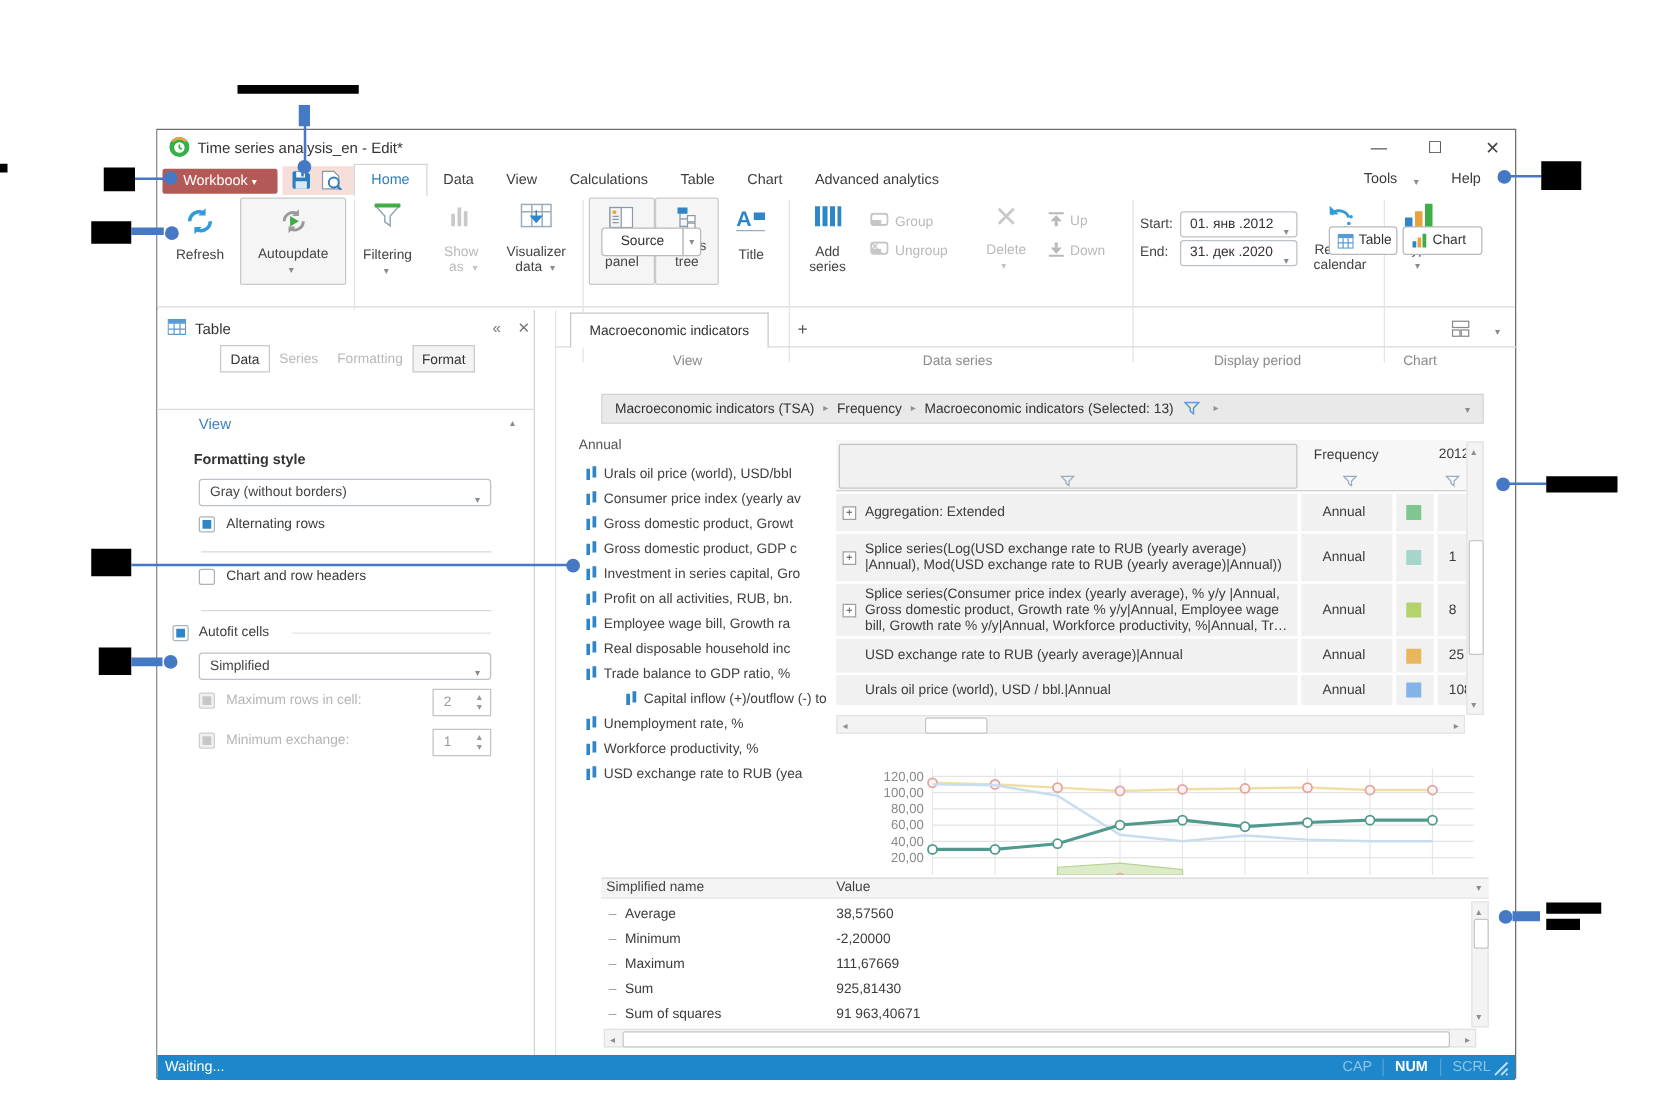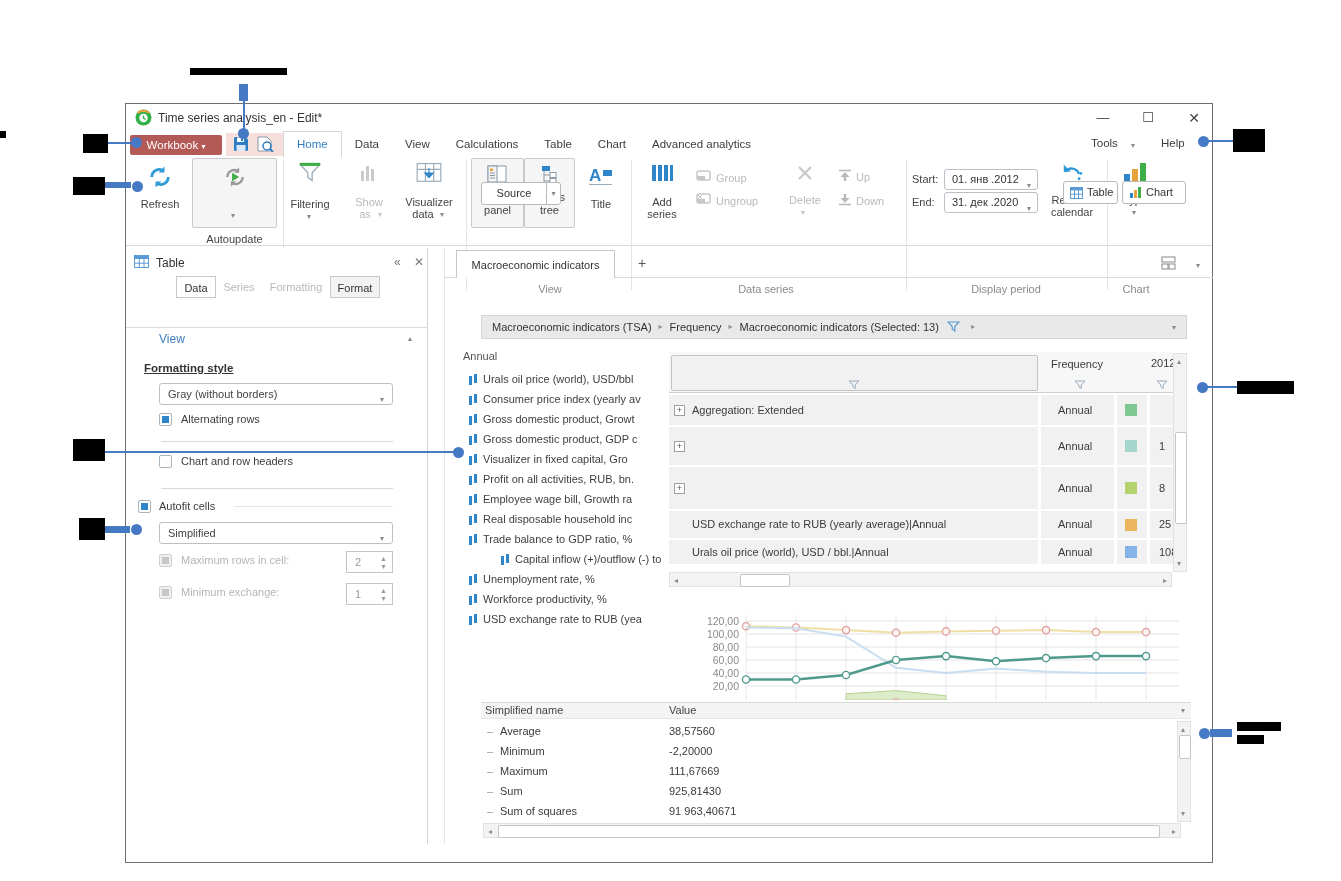--- a/index.html
+++ b/index.html
@@ -144,21 +144,21 @@
     <div class="abs boxed" style="left:66px;top:1px;width:83px;height:68px;">
       <span class="abs" style="left:29px;top:6px;">
         <svg width="26" height="24" viewBox="0 0 22 20">
             <path d="M4.5 10a6 6 0 0 1 9.5-4.8" fill="none" stroke="#9a9a9a" stroke-width="2"></path>
             <path d="M14.5 1.8v4.6h-4.6z" fill="#9a9a9a"></path>
             <path d="M17.5 10a6 6 0 0 1-9.5 4.8" fill="none" stroke="#9a9a9a" stroke-width="2"></path>
             <path d="M7.5 18.2v-4.6h4.6z" fill="#9a9a9a"></path>
             <path d="M8.5 6.5l6 3.5-6 3.5z" fill="#3fae49"></path>
           </svg>
       </span>
-      <div class="abs rbtn-label" style="left:0;top:38px;width:83px;margin-top:36px;">Autoupdate</div>
+      <div class="abs rbtn-label" style="left:0;top:38px;width:83px;">Autoupdate</div>
       <div class="abs chev" style="left:38px;top:52px;">▾</div>
     </div>
     <div class="abs rsep" style="left:157px;"></div>
 
     <span class="abs" style="left:172px;top:5px;">
       <svg width="24" height="22" viewBox="0 0 20 18">
           <path d="M2 2h16l-6.2 6.8v6.5l-3.6-2.6V8.8z" fill="#fff" stroke="#93a5b4"></path>
           <path d="M1.5 1.8h17" stroke="#3fae49" stroke-width="2.6"></path>
         </svg>
     </span>
@@ -331,21 +331,21 @@
         <div class="ptab" style="width: 40px; color: rgb(51, 51, 51); border: 1px solid rgb(201, 201, 201); background: rgb(255, 255, 255);">Data</div>
         <div class="ptab" style="width: 46px; color: rgb(185, 185, 185);">Series</div>
         <div class="ptab" style="width: 68px; color: rgb(185, 185, 185);">Formatting</div>
         <div class="ptab" style="width: 50px; color: rgb(51, 51, 51); border: 1px solid rgb(201, 201, 201); background: rgb(243, 243, 243);">Format</div>
       </div>
     <div class="abs hr" style="left:0;top:79px;width:302px;background:#dcdcdc;"></div>
 
     <span class="abs" style="left:33px;top:84px;font-size:12px;color:#3f7fbe;">View</span>
     <span class="abs chev" style="left:282px;top:86px;">▴</span>
 
-    <span class="abs sect-label" style="left:18px;top:114px;font-weight:bold;text-decoration:underline;">Formatting style</span>
+    <span class="abs sect-label" style="left:29px;top:114px;font-weight:bold;">Formatting style</span>
     <div class="abs select" style="left:33px;top:135px;width:234px;height:22px;">
       <span>Gray (without borders)</span>
       <span class="chev">▾</span>
     </div>
 
     <div class="abs cb" style="left:33px;top:165px;">
         <div class="fillb"></div>
       </div>
     <span class="abs cblabel" style="left:55px;top:165px;">Alternating rows</span>
     <div class="abs hr" style="left:35px;top:193px;width:232px;"></div>
@@ -441,21 +441,21 @@
       </div>
     <span class="abs chev" style="right:10px;top:7px;">▾</span>
   </div>
 
   <div class="abs" style="left:337px;top:246px;font-size:11px;color:#555;">Annual</div>
   <div id="series-list">
       <div class="abs slist-item" style="left: 343px; top: 265px; width: 192px;"><span class="sbars"><i style="left:0;top:2px;height:9px;"></i><i style="left:5px;top:0;height:9px;"></i></span><span>Urals oil price (world), USD/bbl</span></div>
       <div class="abs slist-item" style="left: 343px; top: 285px; width: 192px;"><span class="sbars"><i style="left:0;top:2px;height:9px;"></i><i style="left:5px;top:0;height:9px;"></i></span><span>Consumer price index (yearly av</span></div>
       <div class="abs slist-item" style="left: 343px; top: 305px; width: 192px;"><span class="sbars"><i style="left:0;top:2px;height:9px;"></i><i style="left:5px;top:0;height:9px;"></i></span><span>Gross domestic product, Growt</span></div>
       <div class="abs slist-item" style="left: 343px; top: 325px; width: 192px;"><span class="sbars"><i style="left:0;top:2px;height:9px;"></i><i style="left:5px;top:0;height:9px;"></i></span><span>Gross domestic product, GDP c</span></div>
-      <div class="abs slist-item" style="left: 343px; top: 345px; width: 192px;"><span class="sbars"><i style="left:0;top:2px;height:9px;"></i><i style="left:5px;top:0;height:9px;"></i></span><span>Visualizer in fixed capital, Gro</span></div>
+      <div class="abs slist-item" style="left: 343px; top: 345px; width: 192px;"><span class="sbars"><i style="left:0;top:2px;height:9px;"></i><i style="left:5px;top:0;height:9px;"></i></span><span>Investment in series capital, Gro</span></div>
       <div class="abs slist-item" style="left: 343px; top: 365px; width: 192px;"><span class="sbars"><i style="left:0;top:2px;height:9px;"></i><i style="left:5px;top:0;height:9px;"></i></span><span>Profit on all activities, RUB, bn.</span></div>
       <div class="abs slist-item" style="left: 343px; top: 385px; width: 192px;"><span class="sbars"><i style="left:0;top:2px;height:9px;"></i><i style="left:5px;top:0;height:9px;"></i></span><span>Employee wage bill, Growth ra</span></div>
       <div class="abs slist-item" style="left: 343px; top: 405px; width: 192px;"><span class="sbars"><i style="left:0;top:2px;height:9px;"></i><i style="left:5px;top:0;height:9px;"></i></span><span>Real disposable household inc</span></div>
       <div class="abs slist-item" style="left: 343px; top: 425px; width: 192px;"><span class="sbars"><i style="left:0;top:2px;height:9px;"></i><i style="left:5px;top:0;height:9px;"></i></span><span>Trade balance to GDP ratio, %</span></div>
       <div class="abs slist-item" style="left: 343px; top: 445px; width: 192px; padding-left: 32px;"><span class="sbars"><i style="left:0;top:2px;height:9px;"></i><i style="left:5px;top:0;height:9px;"></i></span><span>Capital inflow (+)/outflow (-) to</span></div>
       <div class="abs slist-item" style="left: 343px; top: 465px; width: 192px;"><span class="sbars"><i style="left:0;top:2px;height:9px;"></i><i style="left:5px;top:0;height:9px;"></i></span><span>Unemployment rate, %</span></div>
       <div class="abs slist-item" style="left: 343px; top: 485px; width: 192px;"><span class="sbars"><i style="left:0;top:2px;height:9px;"></i><i style="left:5px;top:0;height:9px;"></i></span><span>Workforce productivity, %</span></div>
       <div class="abs slist-item" style="left: 343px; top: 505px; width: 192px;"><span class="sbars"><i style="left:0;top:2px;height:9px;"></i><i style="left:5px;top:0;height:9px;"></i></span><span>USD exchange rate to RUB (yea</span></div>
     </div>
 
@@ -488,29 +488,31 @@
         <div class="abs gname" style="left: 23px; top: 8.5px; width: 343px; max-height: 15px; overflow: hidden;">Aggregation: Extended</div>
         <div class="abs gfreq" style="left: 389px; top: 8.5px;">Annual</div>
         <div style="position: absolute; left: 456px; top: 9px; width: 12px; height: 12px; background: rgb(127, 199, 145);"></div>
         <div class="abs gval" style="left: 490px; top: 8.5px; width: 14px; overflow: hidden; white-space: nowrap;"></div>
       </div>
       <div class="abs gridrow" style="left: 543px; top: 323px; width: 504px; height: 38px;">
         <div class="abs colsep" style="left: 369px; top: 0px; height: 38px;"></div>
         <div class="abs colsep" style="left: 445px; top: 0px; height: 38px;"></div>
         <div class="abs colsep" style="left: 478px; top: 0px; height: 38px;"></div>
         <div class="abs expbox" style="left: 5px; top: 13.5px;">+</div>
+        <div class="abs gname" style="left: 23px; top: 6px; width: 343px; max-height: 28px; overflow: hidden;">Splice series(Log(USD exchange rate to RUB (yearly average) |Annual), Mod(USD exchange rate to RUB (yearly average)|Annual))</div>
         <div class="abs gfreq" style="left: 389px; top: 12.5px;">Annual</div>
         <div style="position: absolute; left: 456px; top: 13px; width: 12px; height: 12px; background: rgb(165, 214, 204);"></div>
         <div class="abs gval" style="left: 490px; top: 12.5px; width: 14px; overflow: hidden; white-space: nowrap;">1</div>
       </div>
       <div class="abs gridrow" style="left: 543px; top: 363px; width: 504px; height: 42px;">
         <div class="abs colsep" style="left: 369px; top: 0px; height: 42px;"></div>
         <div class="abs colsep" style="left: 445px; top: 0px; height: 42px;"></div>
         <div class="abs colsep" style="left: 478px; top: 0px; height: 42px;"></div>
         <div class="abs expbox" style="left: 5px; top: 15.5px;">+</div>
+        <div class="abs gname" style="left: 23px; top: 2px; width: 343px; max-height: 41px; overflow: hidden;">Splice series(Consumer price index (yearly average), % y/y |Annual, Gross domestic product, Growth rate % y/y|Annual, Employee wage bill, Growth rate % y/y|Annual, Workforce productivity, %|Annual, Tr…</div>
         <div class="abs gfreq" style="left: 389px; top: 14.5px;">Annual</div>
         <div style="position: absolute; left: 456px; top: 15px; width: 12px; height: 12px; background: rgb(181, 211, 109);"></div>
         <div class="abs gval" style="left: 490px; top: 14.5px; width: 14px; overflow: hidden; white-space: nowrap;">8</div>
       </div>
       <div class="abs gridrow" style="left: 543px; top: 407px; width: 504px; height: 27px;">
         <div class="abs colsep" style="left: 369px; top: 0px; height: 27px;"></div>
         <div class="abs colsep" style="left: 445px; top: 0px; height: 27px;"></div>
         <div class="abs colsep" style="left: 478px; top: 0px; height: 27px;"></div>
         <div class="abs gname" style="left: 23px; top: 7px; width: 343px; max-height: 15px; overflow: hidden;">USD exchange rate to RUB (yearly average)|Annual</div>
         <div class="abs gfreq" style="left: 389px; top: 7px;">Annual</div>
@@ -625,20 +627,33 @@
     <span class="abs scrl-arr" style="left:3px;top:2px;">▴</span>
     <div class="abs scrl-thumb" style="left:1px;top:13px;width:10px;height:22px;"></div>
     <span class="abs scrl-arr" style="left:3px;bottom:2px;">▾</span>
   </div>
   <div class="abs scrl-track" style="left:357px;top:719px;width:698px;height:15px;">
     <span class="abs scrl-arr" style="left:4px;top:2px;">◂</span>
     <div class="abs scrl-thumb" style="left:14px;top:1px;width:660px;height:11px;"></div>
     <span class="abs scrl-arr" style="right:4px;top:2px;">▸</span>
   </div>
 
+  <div class="abs statusbar">
+    <span class="abs status-txt" style="left:6px;">Waiting...</span>
+    <span class="abs status-txt status-dim" style="left:948px;">CAP</span>
+    <div class="abs ssep" style="left:980px;"></div>
+    <span class="abs status-txt" style="left:990px;font-weight:bold;">NUM</span>
+    <div class="abs ssep" style="left:1026px;"></div>
+    <span class="abs status-txt status-dim" style="left:1036px;">SCRL</span>
+    <span class="abs" style="left:1068px;top:4px;">
+      <svg width="14" height="14">
+          <path d="M12 2L2 12M12 7L7 12M12 11l-1 1" stroke="#bfe0f2" stroke-width="1.5"></path>
+        </svg>
+    </span>
+  </div>
 </div>
 
 <div class="ann-box" style="left:190px;top:68px;width:97px;height:7px;"></div>
 <div class="ann-line" style="left:239px;top:84px;width:9px;height:17px;"></div>
 <div class="ann-line" style="left:243px;top:100px;width:2px;height:34px;"></div>
 <div class="ann-dot" style="left:238px;top:128px;"></div>
 
 <div class="ann-box" style="left:0px;top:131px;width:6px;height:7px;"></div>
 <div class="ann-box" style="left:83px;top:134px;width:25px;height:19px;"></div>
 <div class="ann-line" style="left:108px;top:142px;width:26px;height:2px;"></div>

